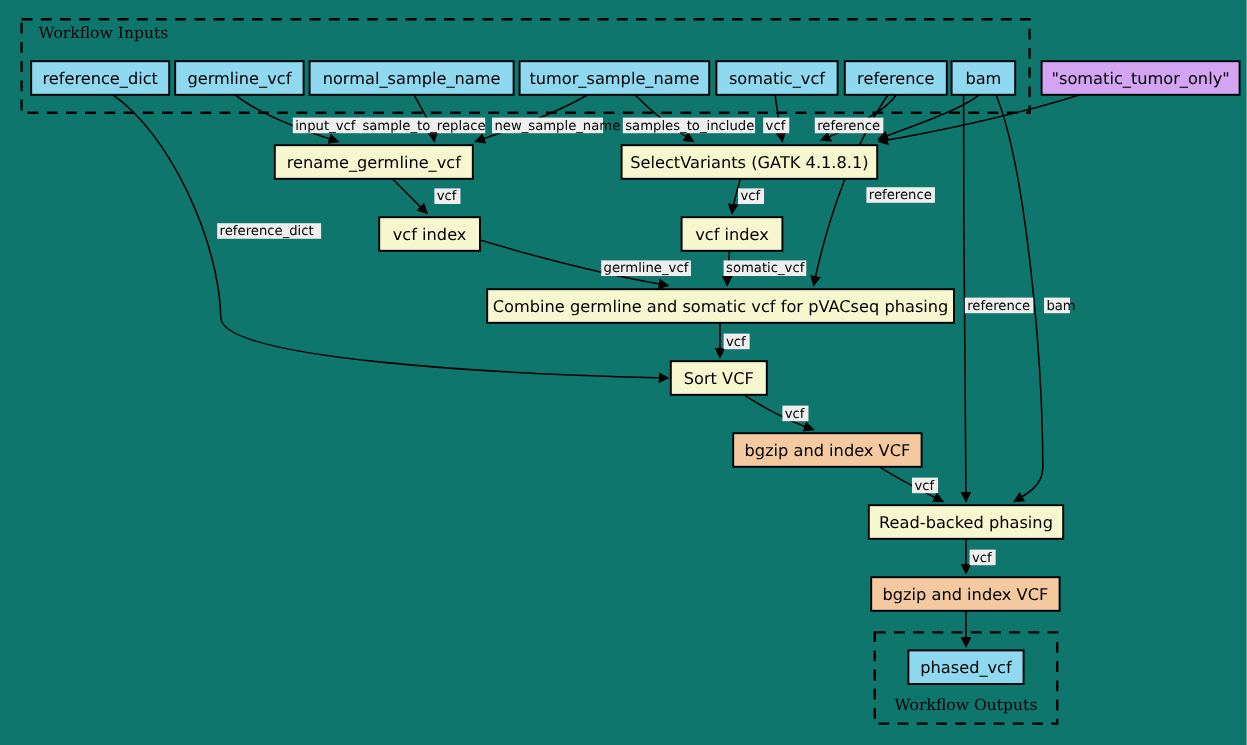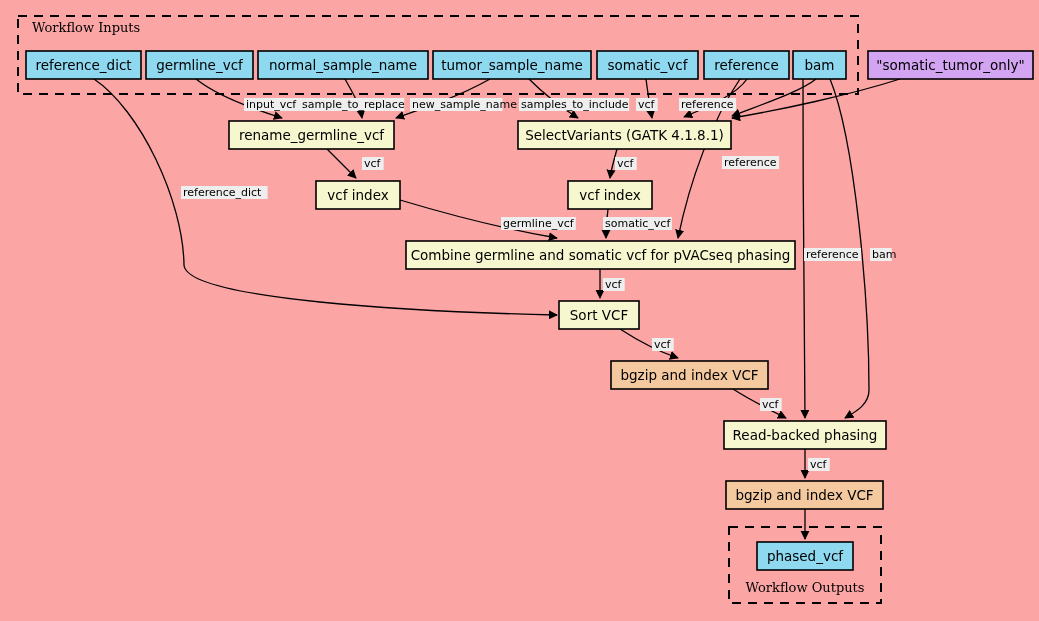--- a/index.html
+++ b/index.html
@@ -4,21 +4,21 @@
 <style>
   html, body {
     margin: 0;
     padding: 0;
     background: #ffffff;
   }
   #canvas {
     position: relative;
     width: 1039px;
     height: 621px;
-    background: #fca5a5;
+    background: #0f766e;
     font-family: "DejaVu Sans", sans-serif;
     overflow: hidden;
   }
   svg#graph {
     position: absolute;
     left: 0;
     top: 0;
     width: 1039px;
     height: 621px;
   }

